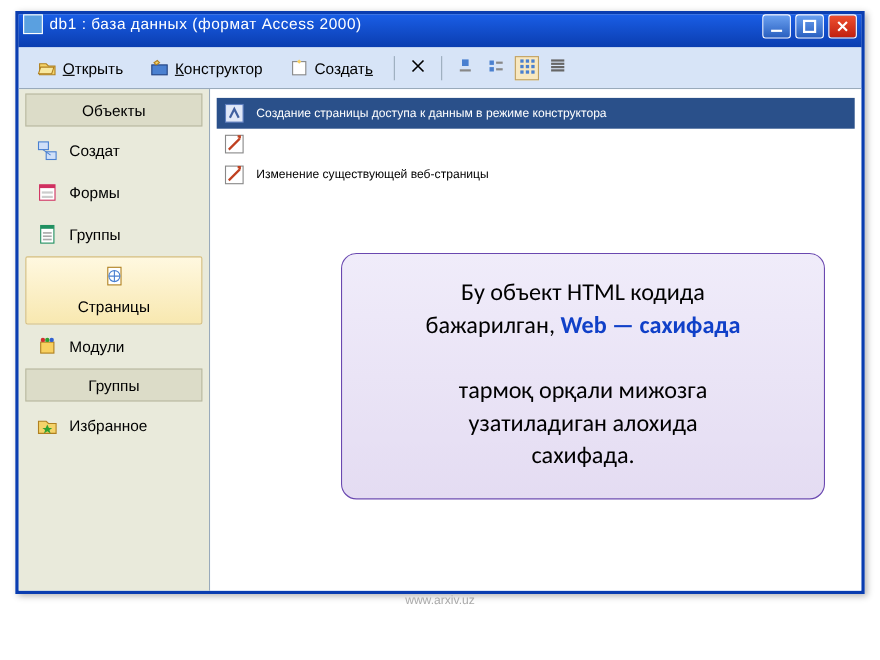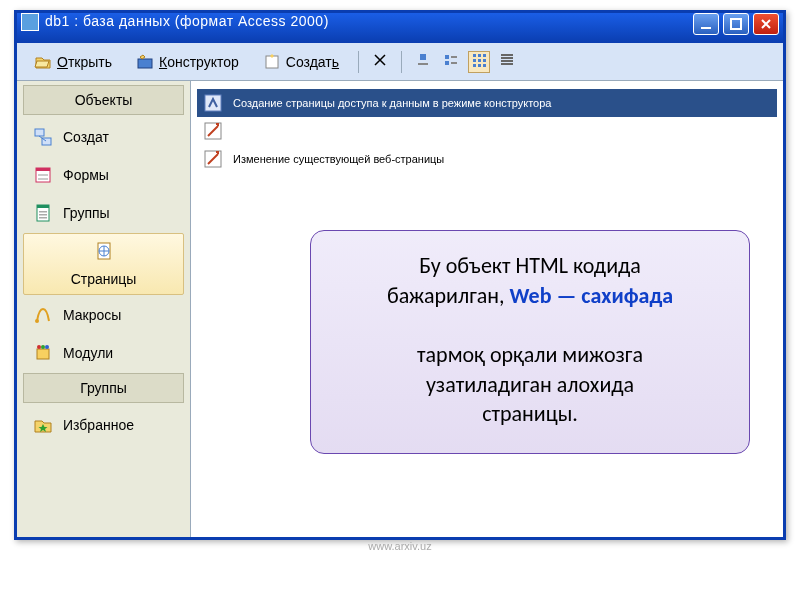--- a/index.html
+++ b/index.html
@@ -361,29 +361,20 @@
             <svg viewBox="0 0 20 20">
                 <rect x="4" y="2" width="12" height="16" fill="#fff" stroke="#b08020"></rect>
                 <circle cx="10" cy="10" r="5" fill="none" stroke="#4a80d0" stroke-width="1"></circle>
                 <line x1="5" y1="10" x2="15" y2="10" stroke="#4a80d0"></line>
                 <line x1="10" y1="5" x2="10" y2="15" stroke="#4a80d0"></line>
               </svg>
           </span>
           <span>Страницы</span>
         </div>
 
-        <div class="sb-item">
-          <span class="sb-icon">
-            <svg viewBox="0 0 20 20">
-                <path d="M4 16 q2 -12 6 -12 q4 0 6 12" fill="none" stroke="#e0a020" stroke-width="2"></path>
-                <circle cx="4" cy="16" r="2" fill="#e0a020"></circle>
-              </svg>
-          </span>
-          <span>Макросы</span>
-        </div>
 
         <div class="sb-item">
           <span class="sb-icon">
             <svg viewBox="0 0 20 20">
                 <rect x="4" y="6" width="12" height="10" fill="#f8d060" stroke="#b08020"></rect>
                 <circle cx="6" cy="4" r="2" fill="#d03030"></circle>
                 <circle cx="10" cy="4" r="2" fill="#30a030"></circle>
                 <circle cx="14" cy="4" r="2" fill="#3060d0"></circle>
               </svg>
           </span>
@@ -439,18 +430,18 @@
   <div class="callout">
     <svg class="callout-tail" width="90" height="60" viewBox="0 0 90 60" style="overflow:visible;">
       <path d="M 24 14 L -58 32 L 24 44 Z" fill="#eae4f6" stroke="#6a48b0" stroke-width="1.5"></path>
     </svg>
     <div>
       <span>Бу объект HTML кодида</span><br>
       <span>бажарилган, </span><span class="highlight">Web — сахифада</span><br>
       <br>
       <span>тармоқ орқали мижозга</span><br>
       <span>узатиладиган алохида</span><br>
-      <span>страницы.</span>
+      <span>сахифада.</span>
     </div>
   </div>
 
   <div class="wm-footer">www.arxiv.uz</div>
 </div>
 
 </body></html>

